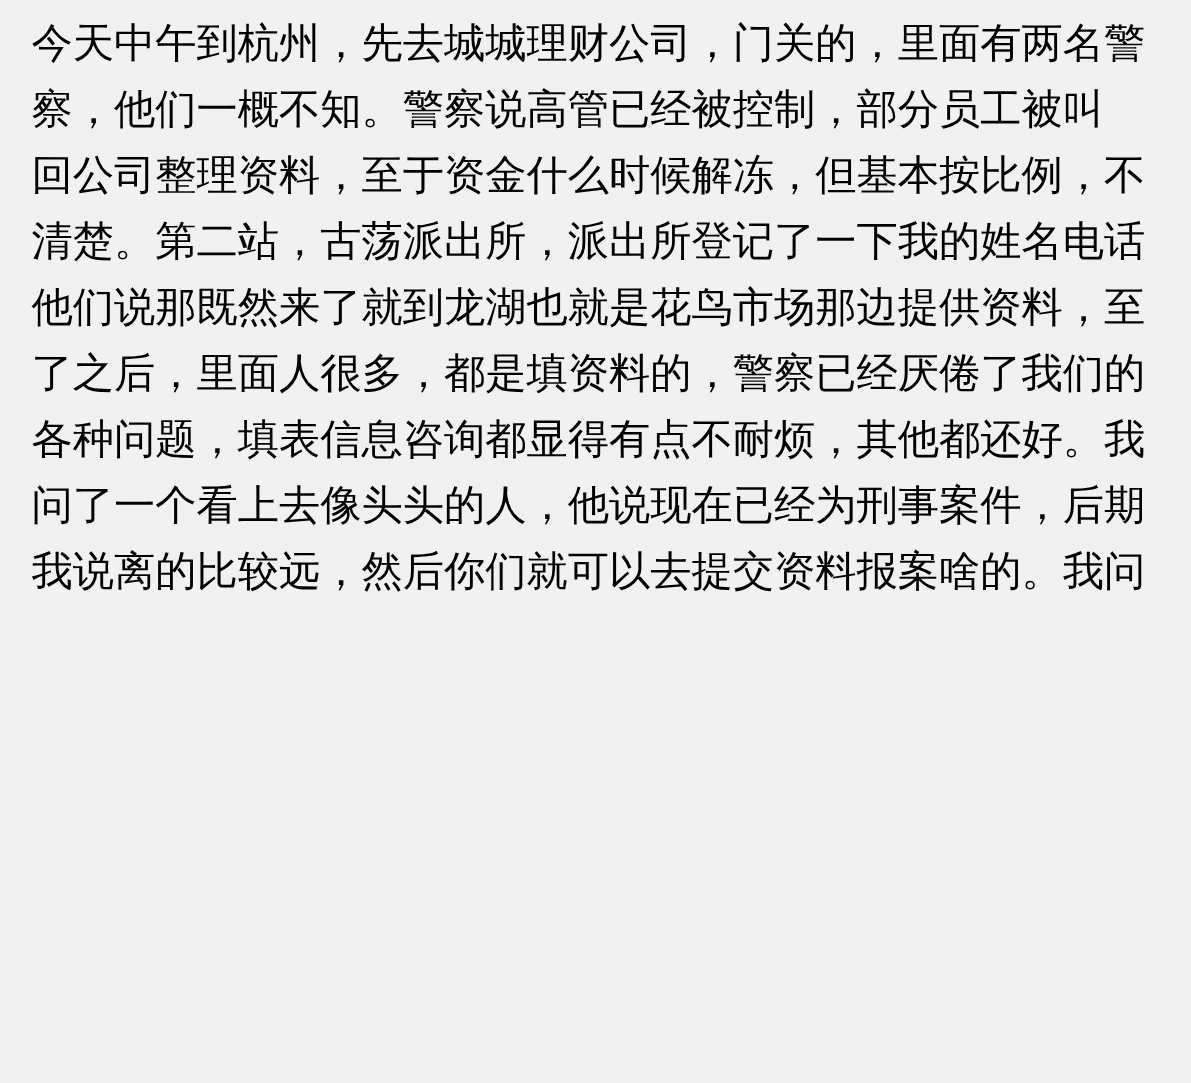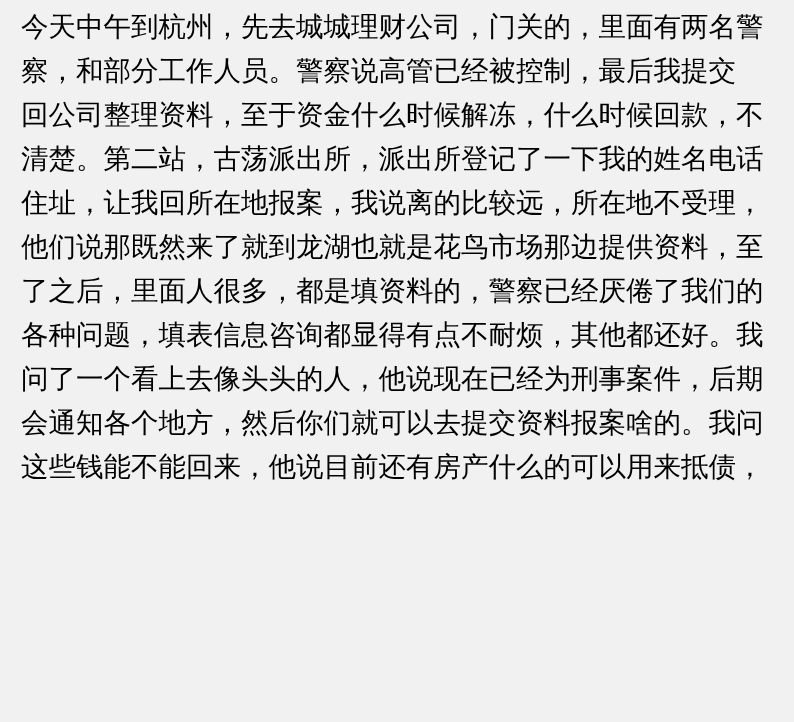--- a/index.html
+++ b/index.html
@@ -12,37 +12,35 @@
     background: #f1f1f2;
     overflow: hidden;
   }
   .text-document {
     box-sizing: border-box;
     width: 794px;
     height: 722px;
     padding: 7px 18px 0 21px;
   }
   .text-line {
-    font-family: Liberation Mono, monospace;
+    font-family: Liberation Serif, serif;
     font-size: 27.5px;
     line-height: 44px;
     font-weight: 400;
     color: #000000;
     white-space: nowrap;
     letter-spacing: 0;
   }
 </style>
 </head>
 <body>
 
 <div class="text-document">
   <div class="text-line">今天中午到杭州，先去城城理财公司，门关的，里面有两名警</div>
-  <div class="text-line">察，和部分工作人员。警察说高管已经被控制，最后我提交</div>
-  <div class="text-line">回公司整理资料，至于资金什么时候解冻，什么时候回款，不</div>
+  <div class="text-line">察，他们一概不知。警察说高管已经被控制，部分员工被叫</div>
+  <div class="text-line">回公司整理资料，至于资金什么时候解冻，但基本按比例，不</div>
   <div class="text-line">清楚。第二站，古荡派出所，派出所登记了一下我的姓名电话</div>
-  <div class="text-line">住址，让我回所在地报案，我说离的比较远，所在地不受理，</div>
   <div class="text-line">他们说那既然来了就到龙湖也就是花鸟市场那边提供资料，至</div>
   <div class="text-line">了之后，里面人很多，都是填资料的，警察已经厌倦了我们的</div>
   <div class="text-line">各种问题，填表信息咨询都显得有点不耐烦，其他都还好。我</div>
   <div class="text-line">问了一个看上去像头头的人，他说现在已经为刑事案件，后期</div>
-  <div class="text-line">会通知各个地方，然后你们就可以去提交资料报案啥的。我问</div>
-  <div class="text-line">这些钱能不能回来，他说目前还有房产什么的可以用来抵债，</div>
+  <div class="text-line">我说离的比较远，然后你们就可以去提交资料报案啥的。我问</div>
 </div>
 
 </body></html>

